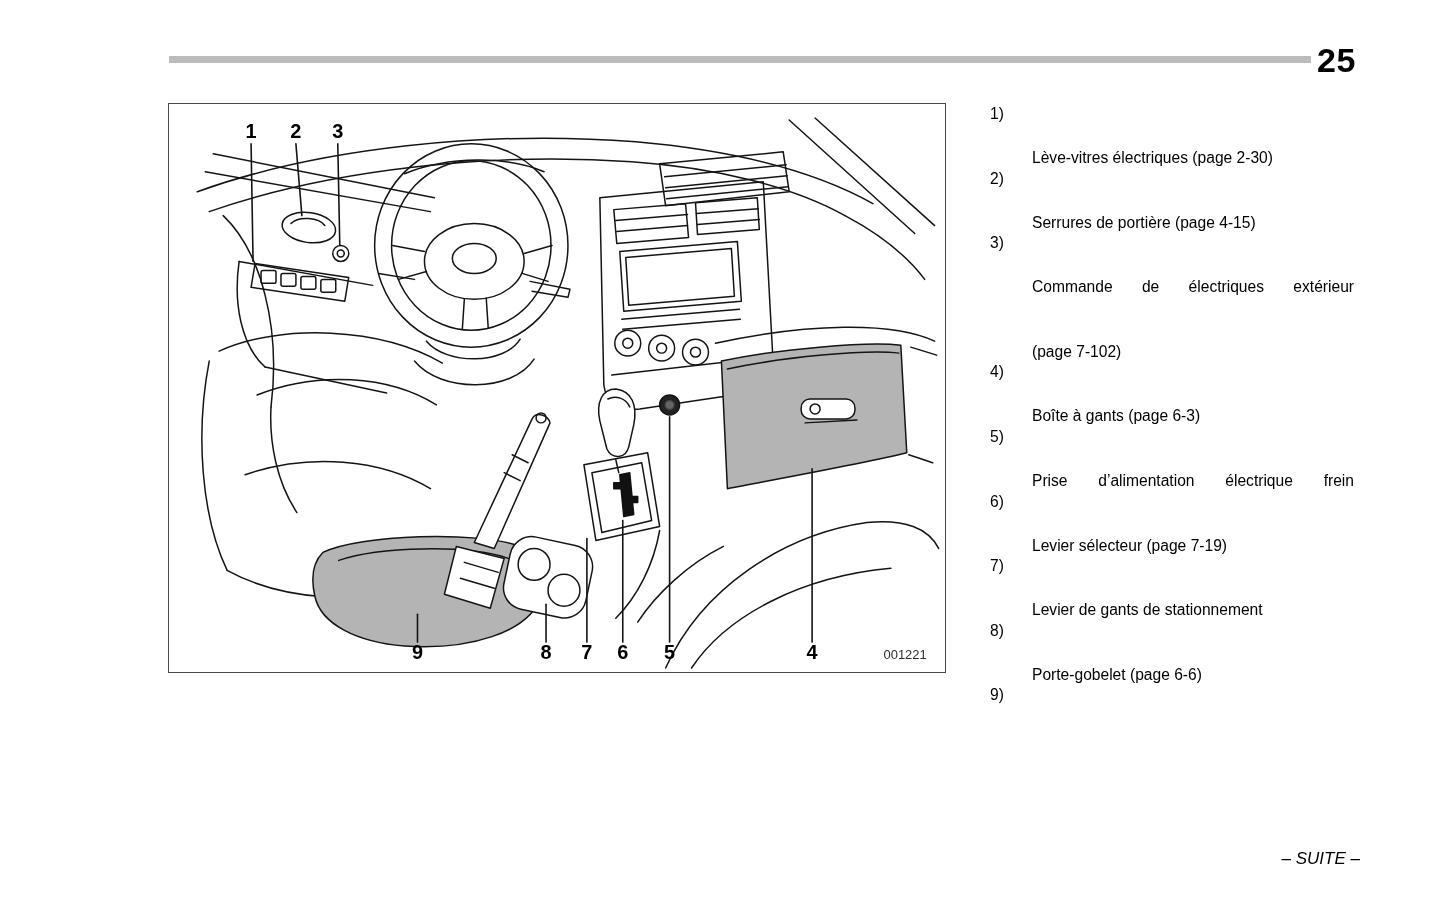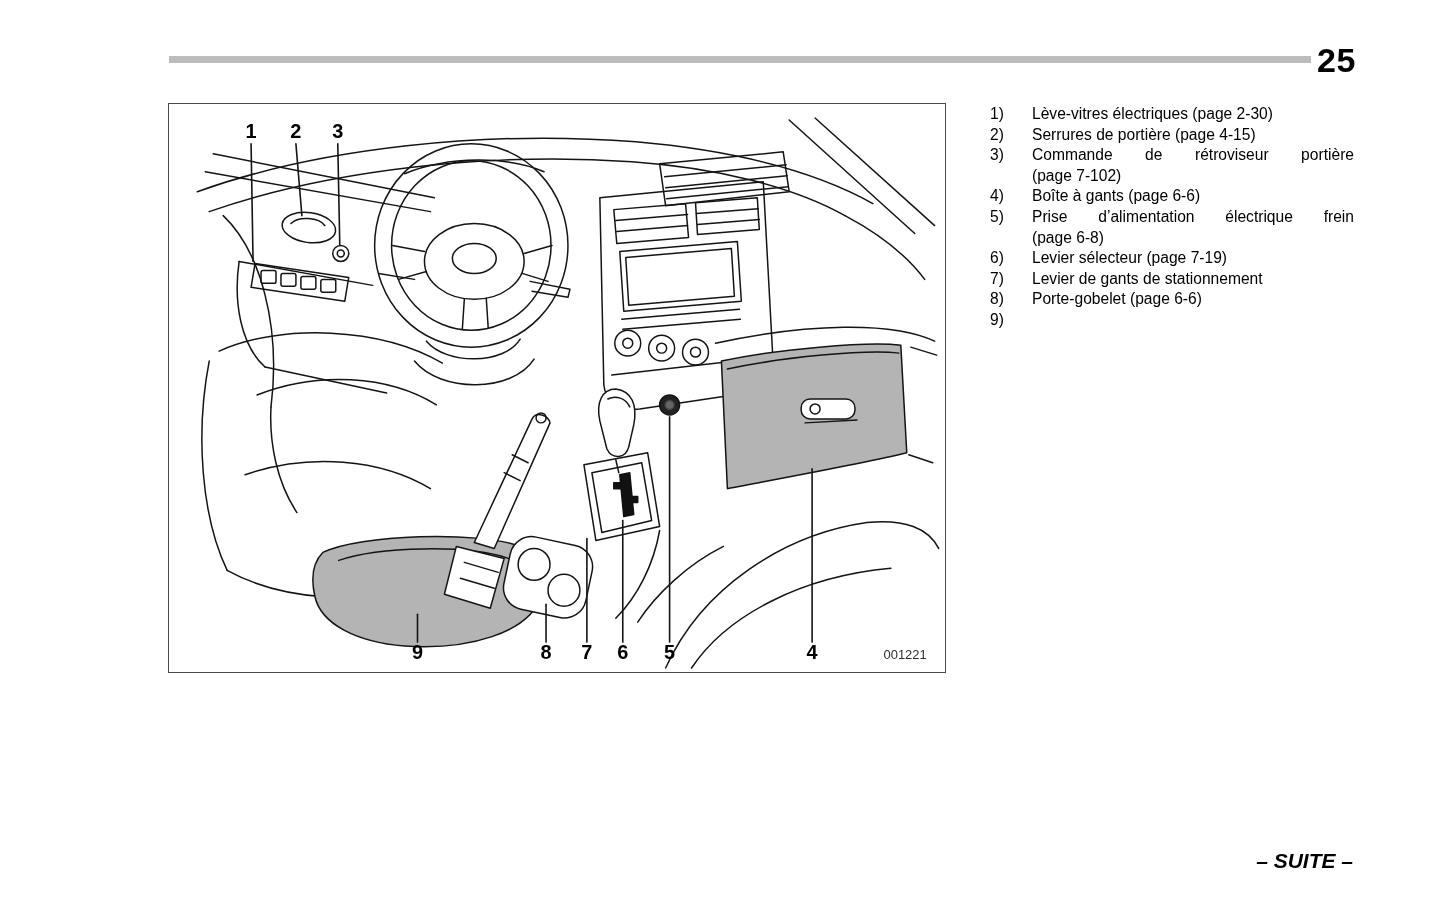--- a/index.html
+++ b/index.html
@@ -25,26 +25,26 @@
   }
   .figure-frame svg { display: block; width: 100%; height: 100%; }
 
   .legend {
     position: absolute; left: 990px; top: 104px; width: 364px;
     font-size: 15.6px; line-height: 20.6px;
   }
   .legend-item { display: flex; }
   .legend-num { flex: 0 0 42px; }
   .legend-text { flex: 1; }
-  .legend-line { display: block; }
+  .legend-line { display: block; margin-top: 44px; }
   .legend-line.stretch { text-align: justify; text-align-last: justify; }
 
   .footer {
-    position: absolute; top: 849px; right: 92px;
-    font-size: 21px; font-weight: 700; font-style: italic;
+    position: absolute; top: 849px; right: 85px;
+    font-size: 17px; font-weight: 400; font-style: italic;
   }
   .callout-num { font: 700 20px "Liberation Sans", sans-serif; fill: #000; }
   .fig-code   { font: 13px "Liberation Sans", sans-serif; fill: #2e2e2e; }
 </style>
 </head>
 <body>
 
 <div class="top-rule"></div>
 <div class="page-number">25</div>
 
@@ -242,35 +242,34 @@
   </div>
   <div class="legend-item">
     <span class="legend-num">2)</span>
     <span class="legend-text">
         <span class="legend-line">Serrures de portière (page 4-15)</span>
       </span>
   </div>
   <div class="legend-item">
     <span class="legend-num">3)</span>
     <span class="legend-text">
-      <span class="legend-line stretch">Commande de rétroviseur portière</span>
+      <span class="legend-line stretch">Commande de électriques extérieur</span>
       <span class="legend-line">(page 7-102)</span>
     </span>
   </div>
   <div class="legend-item">
     <span class="legend-num">4)</span>
     <span class="legend-text">
-        <span class="legend-line">Boîte à gants (page 6-6)</span>
+        <span class="legend-line">Boîte à gants (page 6-3)</span>
       </span>
   </div>
   <div class="legend-item">
     <span class="legend-num">5)</span>
     <span class="legend-text">
       <span class="legend-line stretch">Prise d’alimentation électrique frein</span>
-      <span class="legend-line">(page 6-8)</span>
     </span>
   </div>
   <div class="legend-item">
     <span class="legend-num">6)</span>
     <span class="legend-text">
         <span class="legend-line">Levier sélecteur (page 7-19)</span>
       </span>
   </div>
   <div class="legend-item">
     <span class="legend-num">7)</span>

